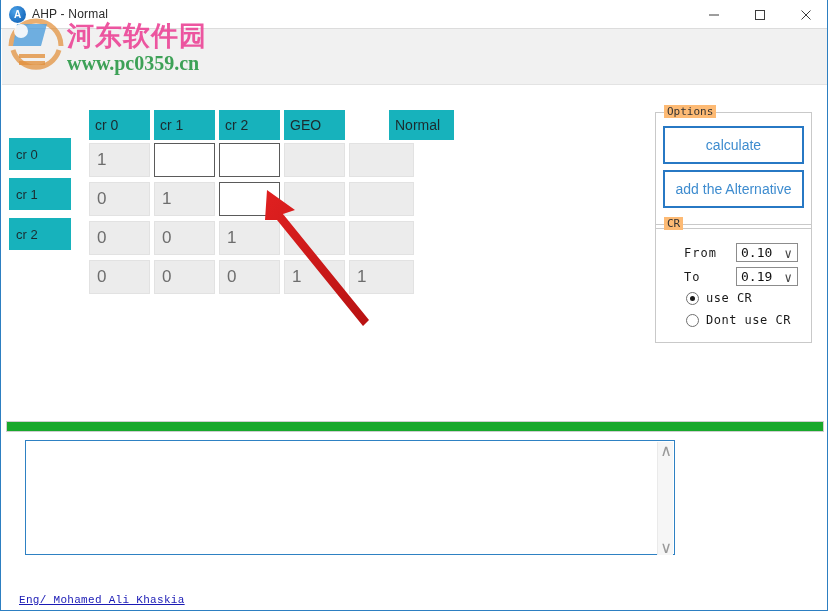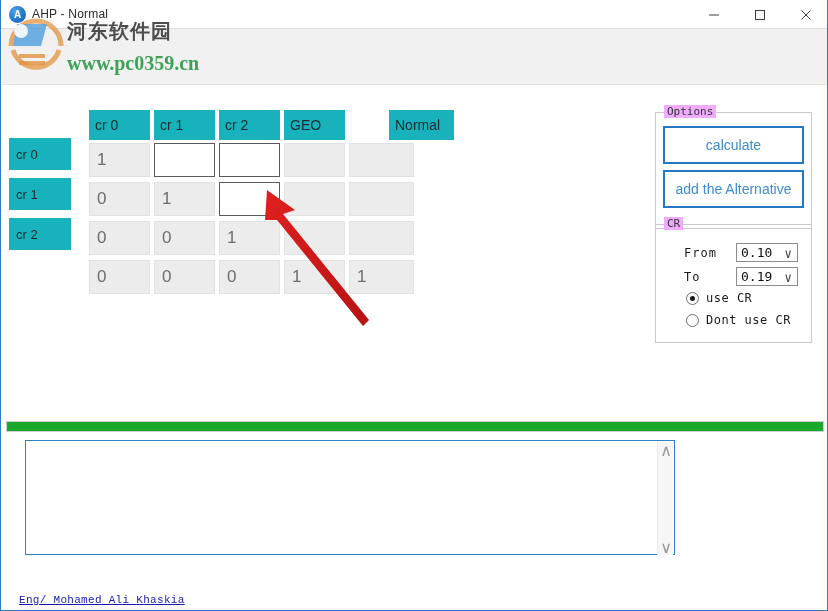--- a/index.html
+++ b/index.html
@@ -67,21 +67,21 @@
 
   
   .watermark {
     position: absolute; left: 4px; top: 14px;
     width: 210px; height: 62px;
     pointer-events: none;
     opacity: .92;
   }
   .wm-cn {
     position: absolute; left: 62px; top: 4px;
-    font-size: 20px; font-weight: bold; color: #404040;
+    font-size: 27px; font-weight: bold; color: #ec4899;
     font-family: "DejaVu Sans", sans-serif;
     letter-spacing: 1px;
     white-space: nowrap;
   }
   .wm-url {
     position: absolute; left: 62px; top: 38px;
     font-size: 20px; font-weight: bold; color: #2e9b4a;
     font-family: "Liberation Serif", serif;
     white-space: nowrap;
   }
@@ -138,21 +138,21 @@
   }
 
   
   .group {
     position: absolute;
     border: 1px solid #c9c9c9;
     background: transparent;
   }
   .group-title {
     position: absolute; top: -8px; left: 8px;
-    background: #f0abfc;
+    background: #fdba74;
     padding: 0 3px;
     font-size: 11px; color: #333333;
     font-family: "DejaVu Sans Mono", monospace;
     white-space: nowrap;
   }
   #options-group { left: 654px; top: 112px; width: 157px; height: 117px; }
   #cr-group { left: 654px; top: 224px; width: 157px; height: 119px; }
 
   .btn {
     position: absolute;

